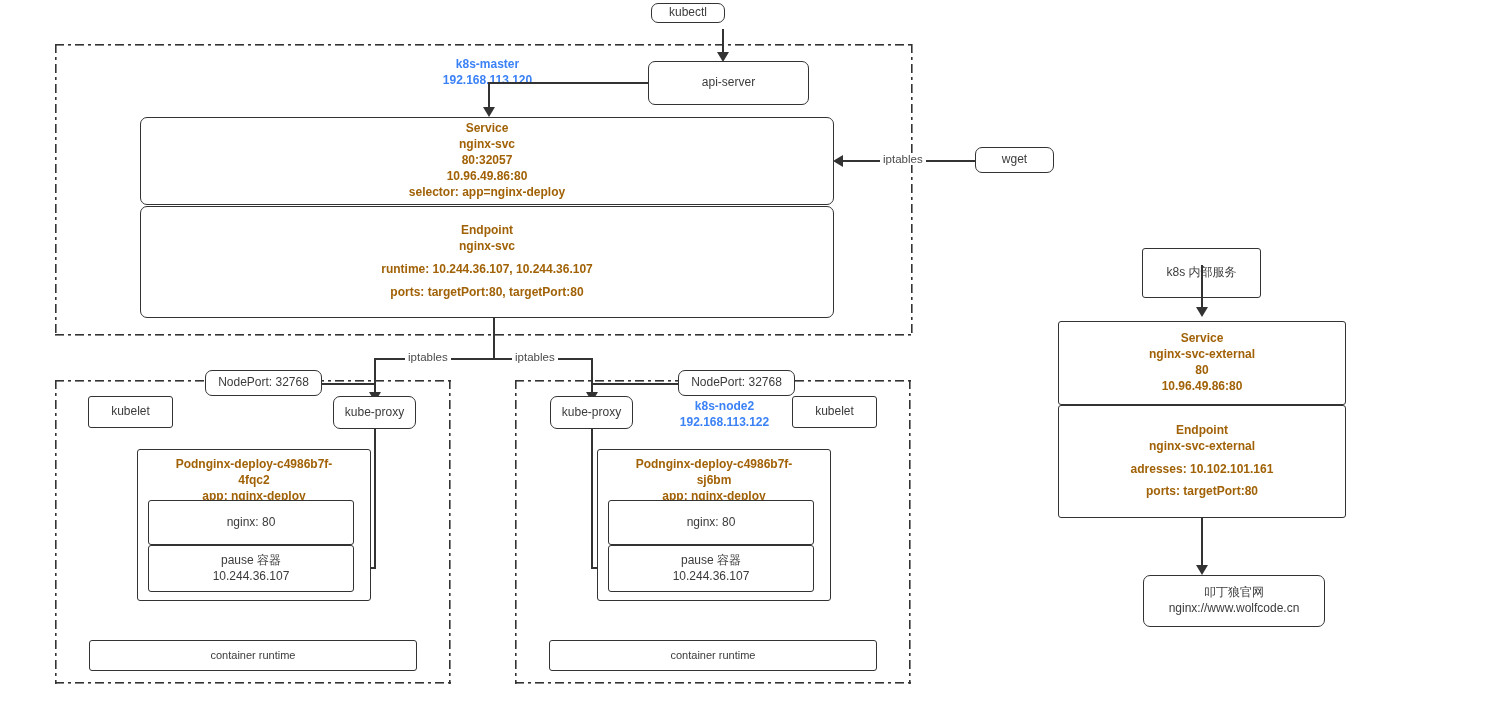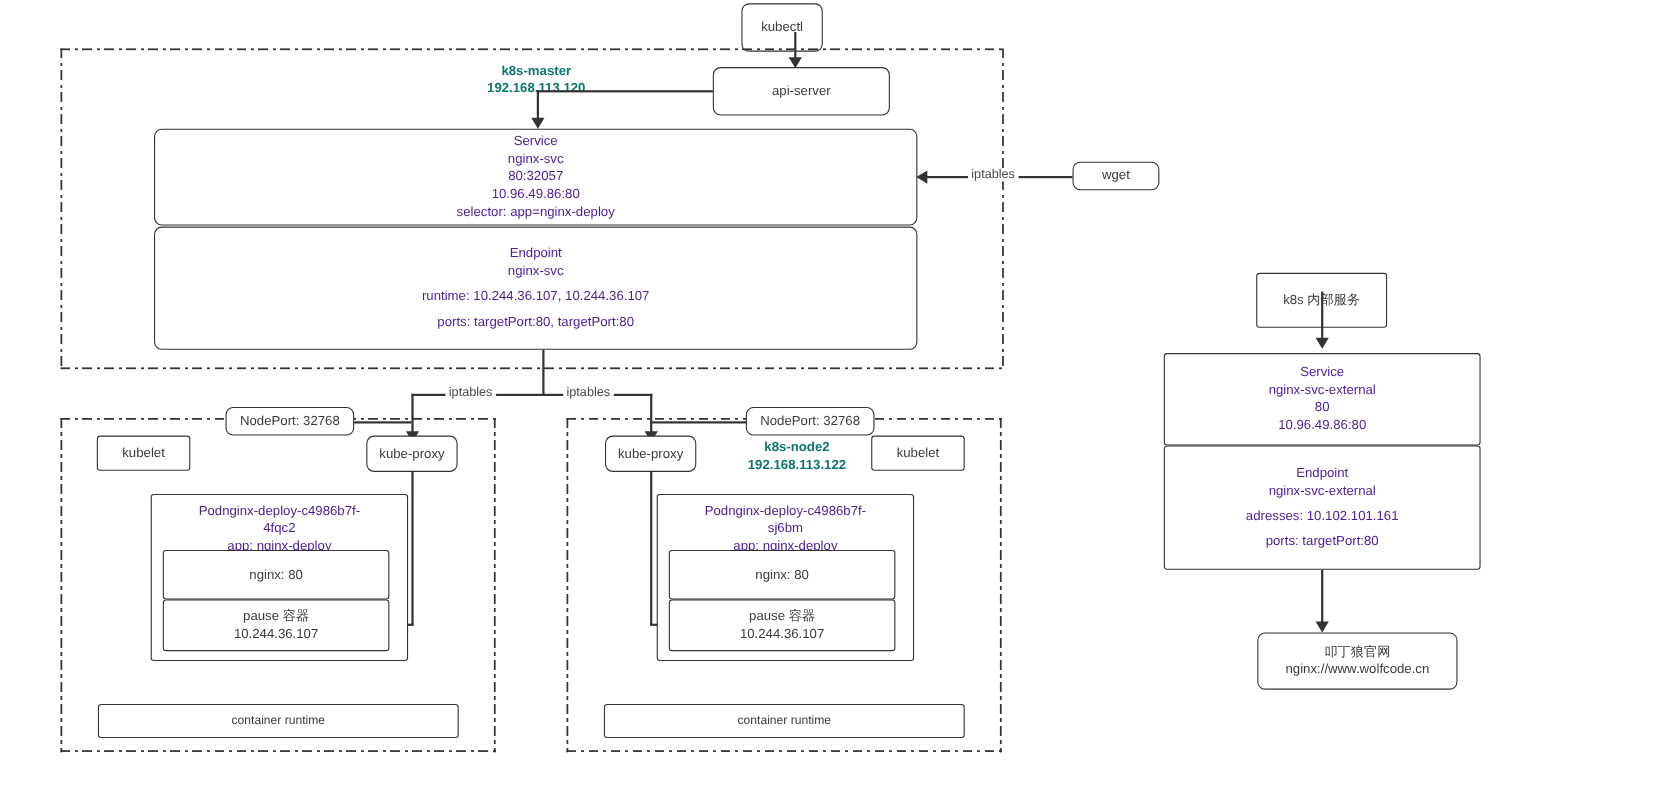--- a/index.html
+++ b/index.html
@@ -24,21 +24,21 @@
     display: flex;
     flex-direction: column;
     align-items: center;
     justify-content: center;
     text-align: center;
     color: #3b3b3b;
     line-height: 1.32;
   }
   .rounded { border-radius: 7px; }
   .sq { border-radius: 3px; }
-  .bold { font-weight: normal; color: #4c1d95; align-items: center; }
+  .bold { font-weight: bold; color: #a16207; align-items: center; }
   
   .dashdot {
     position: absolute;
     box-sizing: border-box;
     background:
       repeating-linear-gradient(to right,  #333 0 9px, transparent 9px 13px, #333 13px 16px, transparent 16px 20px) left top / 100% 1.6px no-repeat,
       repeating-linear-gradient(to right,  #333 0 9px, transparent 9px 13px, #333 13px 16px, transparent 16px 20px) left bottom / 100% 1.6px no-repeat,
       repeating-linear-gradient(to bottom, #333 0 9px, transparent 9px 13px, #333 13px 16px, transparent 16px 20px) left top / 1.6px 100% no-repeat,
       repeating-linear-gradient(to bottom, #333 0 9px, transparent 9px 13px, #333 13px 16px, transparent 16px 20px) right top / 1.6px 100% no-repeat;
   }
@@ -60,36 +60,36 @@
     position: absolute;
     background: #ffffff;
     color: #4a4a4a;
     font-size: 11.5px;
     padding: 0 3px;
     white-space: nowrap;
   }
   .free-label {
     position: absolute;
     text-align: center;
-    color: #0f766e;
+    color: #3b82f6;
     font-weight: bold;
     font-size: 12px;
     line-height: 1.35;
     white-space: nowrap;
   }
   .t11  { font-size: 11px; justify-content: center; }
   .t12  { font-size: 12px; }
   .gap  { height: 7px; }
 </style>
 </head>
 <body>
 
 <div id="canvas">
 
-  <div class="box rounded t12" style="left:674px; top:3px; width:74px; height:44px;">
+  <div class="box rounded t12" style="left:651px; top:3px; width:74px; height:20px;">
     <span>kubectl</span>
   </div>
 
   <div class="ln-v" style="left:722px; top:29px; height:26px;"></div>
   <div class="arw arw-d" style="left:717px; top:52px;"></div>
 
   <div class="dashdot" style="left:55px; top:44px; width:858px; height:292px;"></div>
   <div class="free-label" style="left:375px; top:56px; width:225px;">
     <span>k8s-master</span><br>
     <span>192.168.113.120</span>

